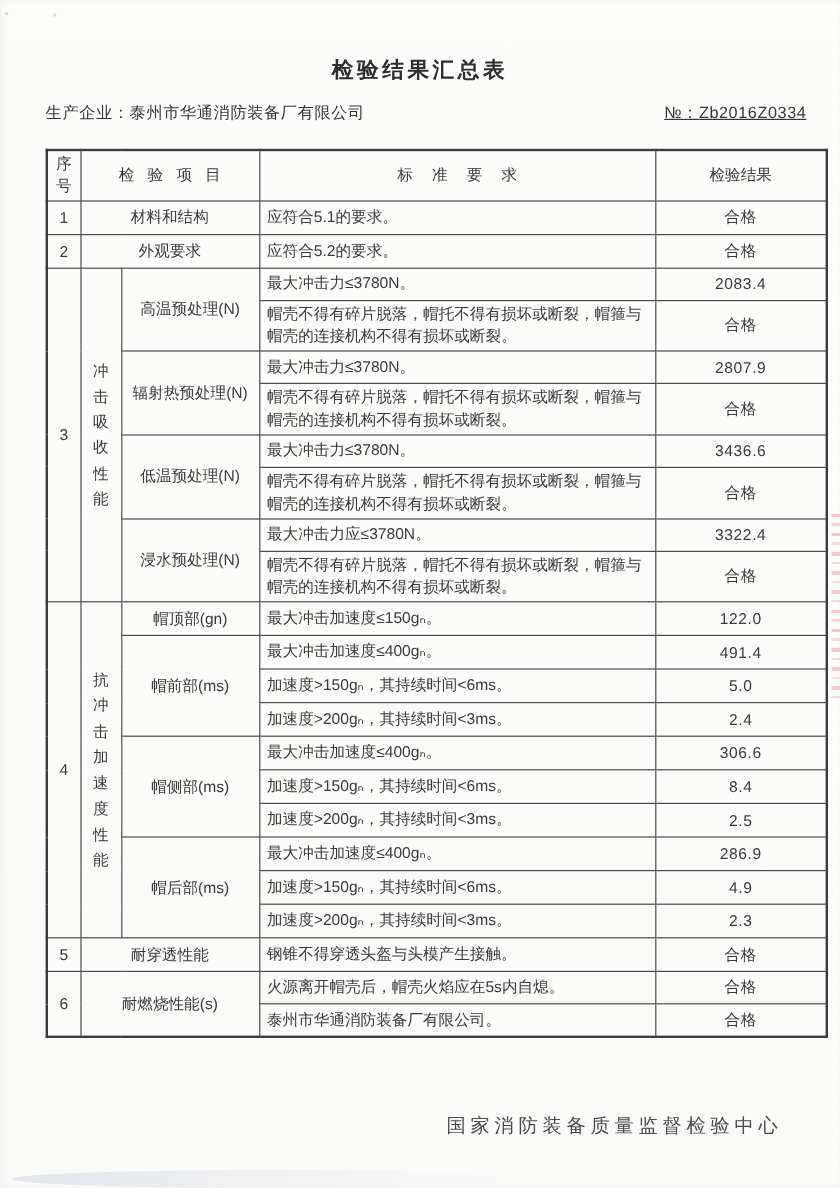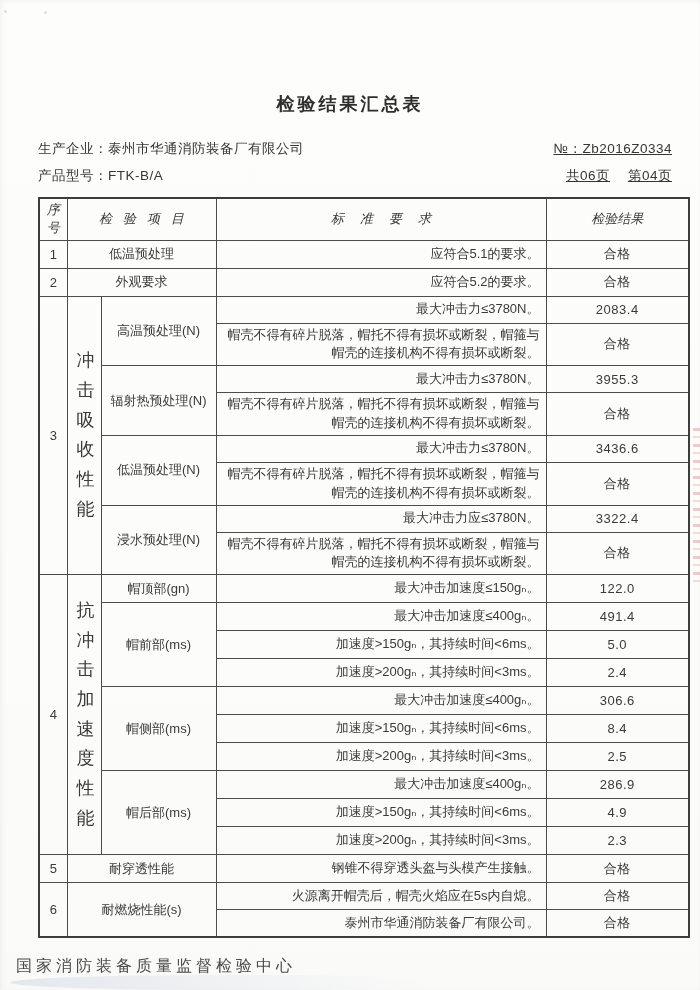--- a/index.html
+++ b/index.html
@@ -13,26 +13,26 @@
     position:relative; width:700px; height:990px; overflow:hidden;
     background:linear-gradient(180deg,#fdfdfc 0%,#fcfcfb 60%,#fafaf9 100%);
     color:#3a3a3a;
     box-shadow:inset 3px 0 6px rgba(0,0,0,0.03), inset 0 2px 4px rgba(0,0,0,0.02);
   }
   .scan-dot { position:absolute; width:3px; height:3px; border-radius:50%; background:#c9c9c9; opacity:.6; }
   .dot-a { left:4px; top:10px; }
   .dot-b { left:44px; top:11px; }
 
   .page-title {
-    padding-top:92px; text-align:center;
+    padding-top:46px; text-align:center;
     font-size:18px; font-weight:bold; letter-spacing:3px; color:#2e2e2e;
   }
   .info-block { margin:15px 28px 0 38px; }
   .info-row {
-    display:flex; justify-content:space-between; align-items:flex-end;
+    display:flex; justify-content:space-between; align-items:flex-start;
     height:27px; font-size:13.5px; color:#363636;
   }
   .info-left { letter-spacing:0.5px; }
   .info-right { letter-spacing:0.5px;text-decoration:underline; }
   .pages-gap { display:inline-block; width:18px; }
 
   table.report {
     margin:12px 0 0 38px;
     width:650px;
     border-collapse:collapse;
@@ -44,41 +44,41 @@
     font-size:13px; font-weight:normal; color:#3a3a3a;
     padding:2px 6px; vertical-align:middle;
     overflow:hidden;
   }
   .col-no   { width:28px; }
   .col-vlab { width:34px; }
   .col-name { width:115px; }
   .col-std  { width:330px; }
   .col-res  { width:143px; }
 
-  tr.hHead { height:42px;font-style:italic; }
+  tr.hHead { height:42px; }
   tr.h27 { height:27px; }
   tr.h28 { height:28px; }
   tr.h41 { height:41px;padding-left:26px; }
 
   .th { text-align:center; font-size:13.5px; color:#333; }
   .sp-item { letter-spacing:11px; text-indent:11px; }
   .sp-std  { letter-spacing:16px; text-indent:16px; }
   .c-no { text-align:center; padding:0 1px; }
   .c-name { text-align:center; padding:2px 3px; }
-  .c-std { text-align:right; padding:3px 8px; line-height:1.45;margin-left:32px; }
+  .c-std { text-align:left; padding:3px 8px; line-height:1.45;margin-left:32px; }
   .c-res { text-align:center; letter-spacing:0.5px; }
   .c-vlab { padding:0; }
   .vtext {
     width:15px; margin:0 auto; text-align:center;
-    word-break:break-all; line-height:1.65; font-size:18px;
+    word-break:break-all; line-height:1.65; font-size:13px;
   }
 
   .footer-org {
-    position:absolute; top:928px; left:16px; width:652px;
-    text-align:left; font-size:16px; letter-spacing:4px; color:#4a4a4a;margin-top:28px;
+    position:absolute; top:928px; left:0; width:652px;
+    text-align:right; font-size:16px; letter-spacing:4px; color:#4a4a4a;
   }
 
   .red-stamp-edge {
     position:absolute; right:0; top:428px; width:7px; height:158px;
     background:repeating-linear-gradient(180deg,
       rgba(222,80,80,0.55) 0 3px, rgba(222,80,80,0) 3px 8px,
       rgba(222,80,80,0.35) 8px 10px, rgba(222,80,80,0) 10px 16px);
     opacity:.55; filter:blur(0.4px);
   }
   .scan-smudge {
@@ -93,24 +93,20 @@
 <div class="page">
   <div class="scan-dot dot-a"></div>
   <div class="scan-dot dot-b"></div>
 
   <div class="page-title">检验结果汇总表</div>
 
   <div class="info-block">
     <div class="info-row">
       <div class="info-left"><span>生产企业：</span><span>泰州市华通消防装备厂有限公司</span></div>
       <div class="info-right"><span>№：</span><span>Zb2016Z0334</span></div>
-    </div>
-    <div class="info-row">
-      <div class="info-left"><span>产品型号：</span><span>FTK-B/A</span></div>
-      <div class="info-right"><span>共06页</span><span class="pages-gap"></span><span>第04页</span></div>
     </div>
   </div>
 
   <table class="report">
     <colgroup>
       <col class="col-no">
         <col class="col-vlab">
         <col class="col-name">
         <col class="col-std">
         <col class="col-res">
@@ -119,21 +115,21 @@
     <tbody>
         <tr class="hHead">
       <th class="th">序号</th>
       <th class="th sp-item" colspan="2">检验项目</th>
       <th class="th sp-std">标准要求</th>
       <th class="th">检验结果</th>
     </tr>
 
     <tr class="h28">
       <td class="c-no">1</td>
-      <td class="c-name" colspan="2">低温预处理</td>
+      <td class="c-name" colspan="2">材料和结构</td>
       <td class="c-std">应符合5.1的要求。</td>
       <td class="c-res">合格</td>
     </tr>
     <tr class="h28">
       <td class="c-no">2</td>
       <td class="c-name" colspan="2">外观要求</td>
       <td class="c-std">应符合5.2的要求。</td>
       <td class="c-res">合格</td>
     </tr>
 
@@ -146,21 +142,21 @@
       <td class="c-std">最大冲击力≤3780N。</td>
       <td class="c-res">2083.4</td>
     </tr>
     <tr class="h41">
       <td class="c-std">帽壳不得有碎片脱落，帽托不得有损坏或断裂，帽箍与帽壳的连接机构不得有损坏或断裂。</td>
       <td class="c-res">合格</td>
     </tr>
     <tr class="h27">
       <td class="c-name" rowspan="2">辐射热预处理(N)</td>
       <td class="c-std">最大冲击力≤3780N。</td>
-      <td class="c-res">3955.3</td>
+      <td class="c-res">2807.9</td>
     </tr>
     <tr class="h41">
       <td class="c-std">帽壳不得有碎片脱落，帽托不得有损坏或断裂，帽箍与帽壳的连接机构不得有损坏或断裂。</td>
       <td class="c-res">合格</td>
     </tr>
     <tr class="h27">
       <td class="c-name" rowspan="2">低温预处理(N)</td>
       <td class="c-std">最大冲击力≤3780N。</td>
       <td class="c-res">3436.6</td>
     </tr>

